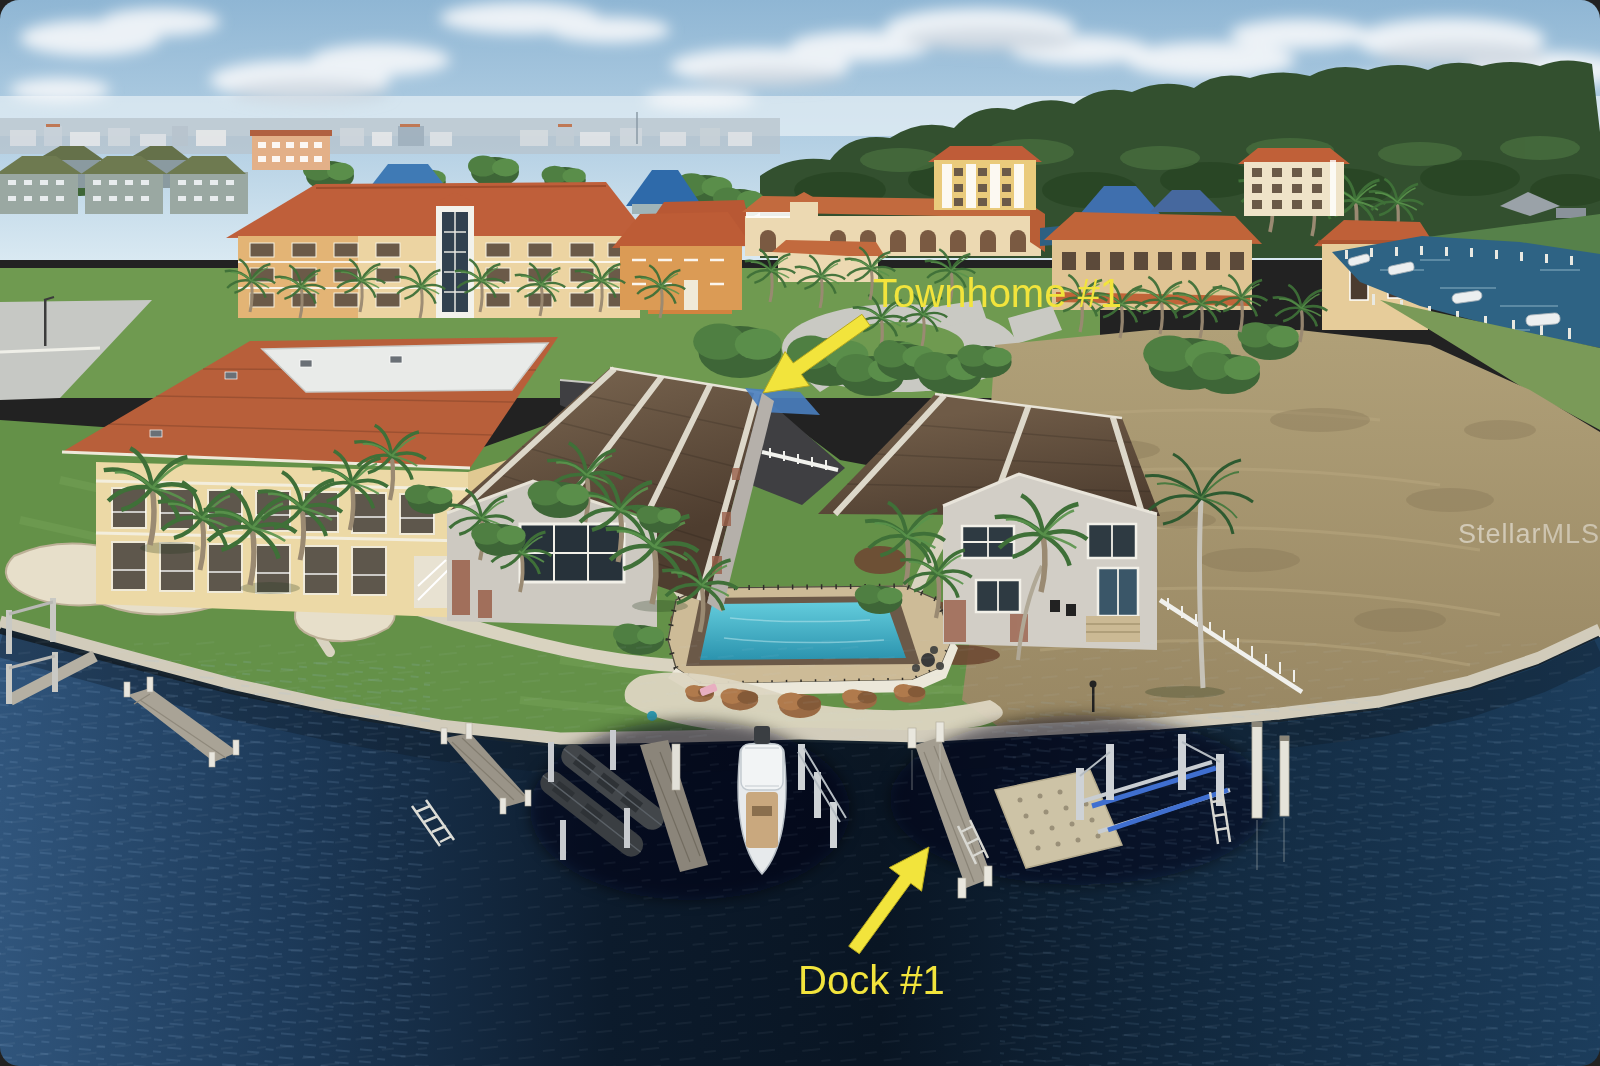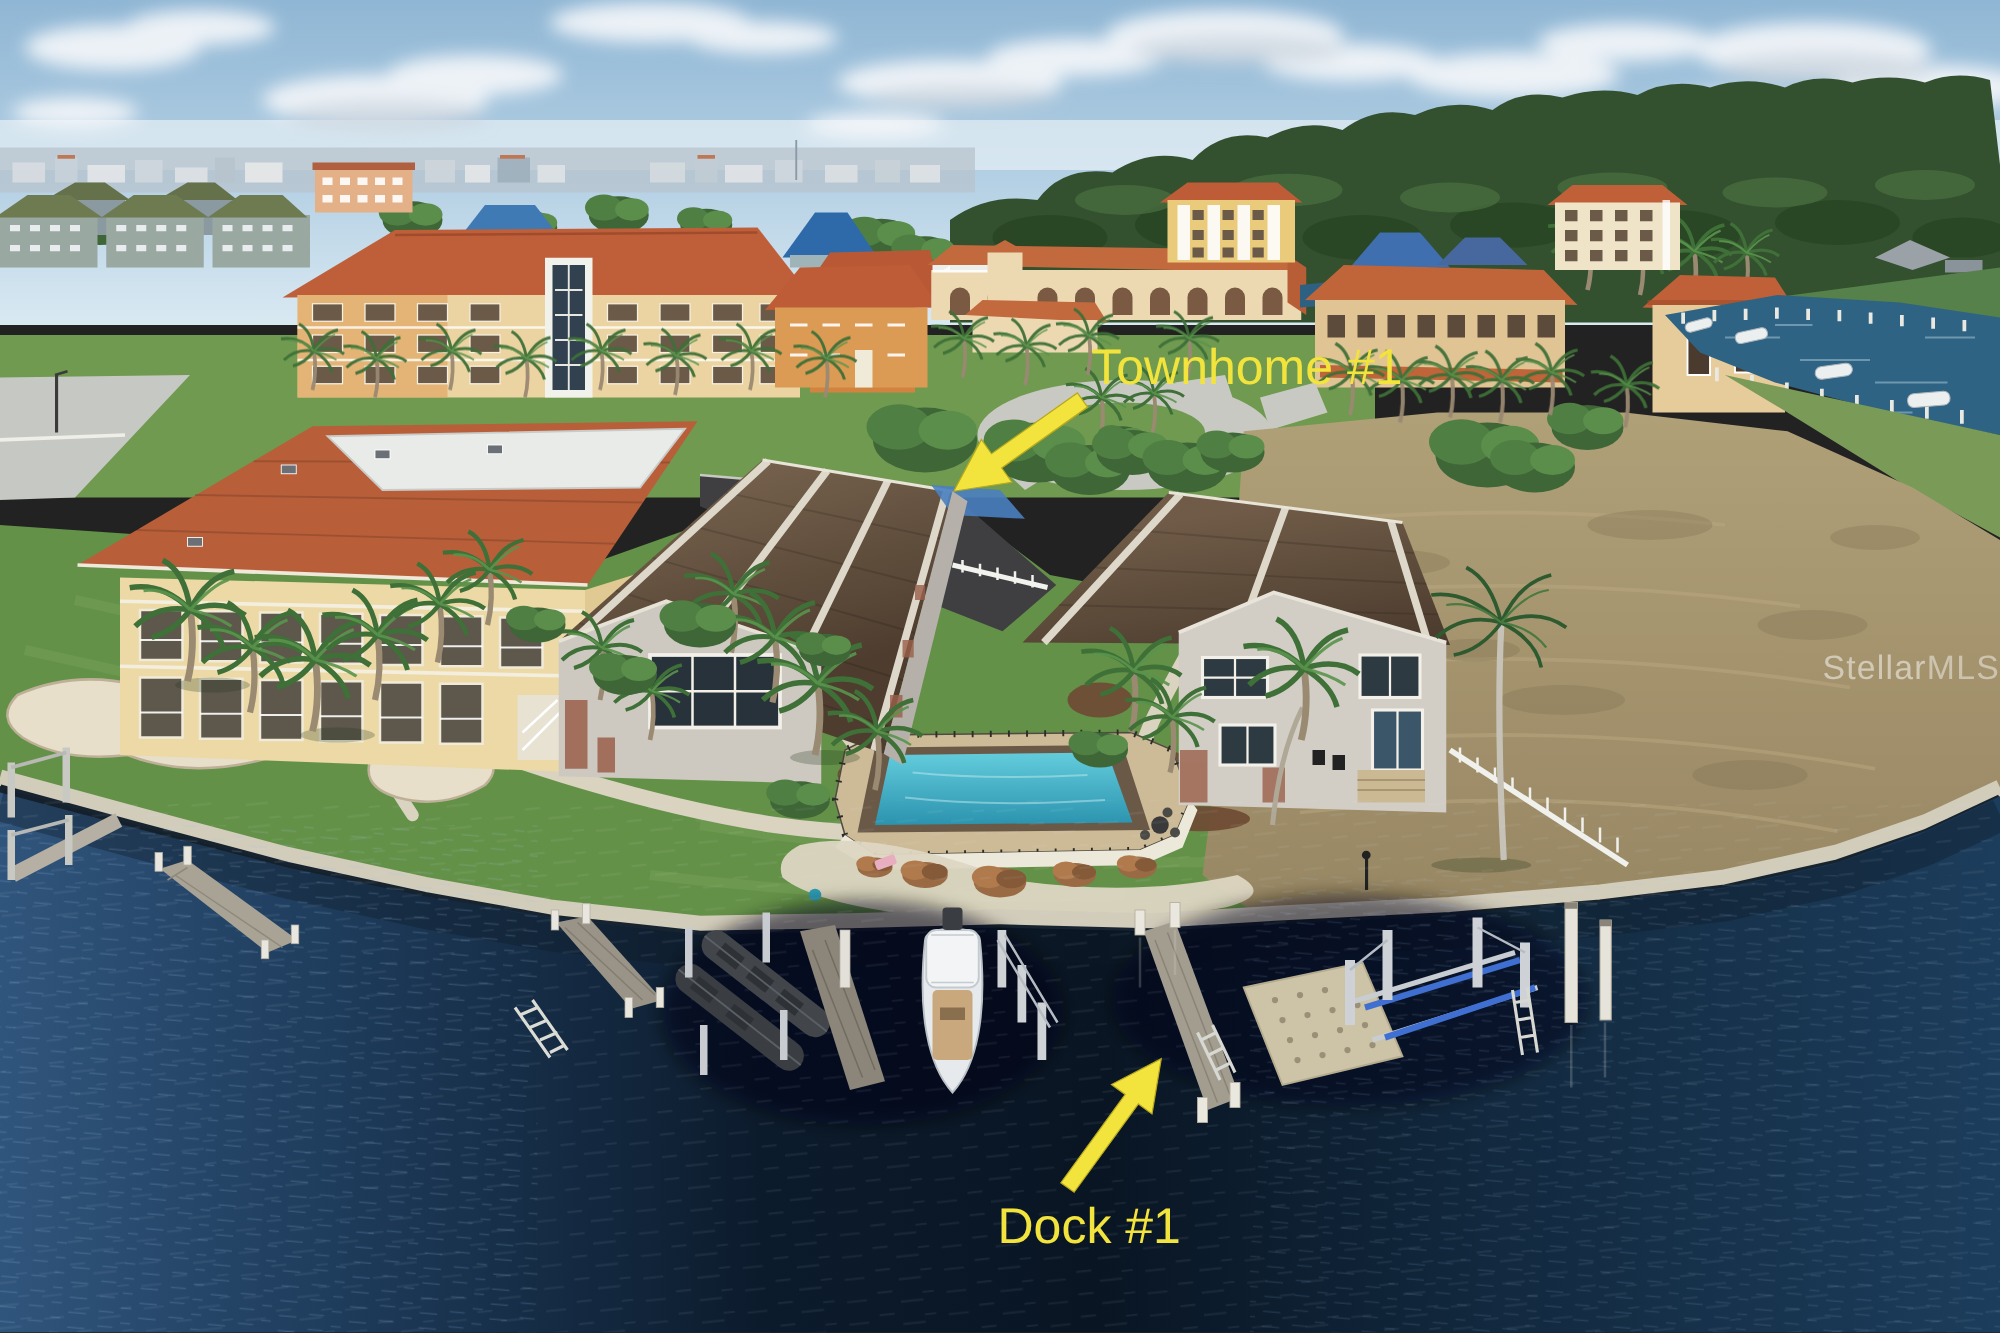--- a/index.html
+++ b/index.html
@@ -1,16 +1,16 @@
 <!DOCTYPE html>
 <html><head>
 <meta charset="utf-8">
 <style>
   html,body{margin:0;padding:0;background:#222;}
-  .stage{width:1600px;height:1066px;position:relative;overflow:hidden;font-family:"Liberation Sans",sans-serif;}
+  .stage{width:1600px;height:1066px;position:relative;overflow:hidden;font-family:"Liberation Sans",sans-serif;border-radius:19px;}
   svg{display:block}
   .ann-text{font-family:"Liberation Sans",sans-serif;font-size:40px;}
   .wm-text{font-family:"Liberation Sans",sans-serif;font-size:27px;letter-spacing:1px;}
 </style>
 </head>
 <body>
 
 <div class="stage">
 <svg width="1600" height="1066" viewBox="0 0 1600 1066">
 <defs>

